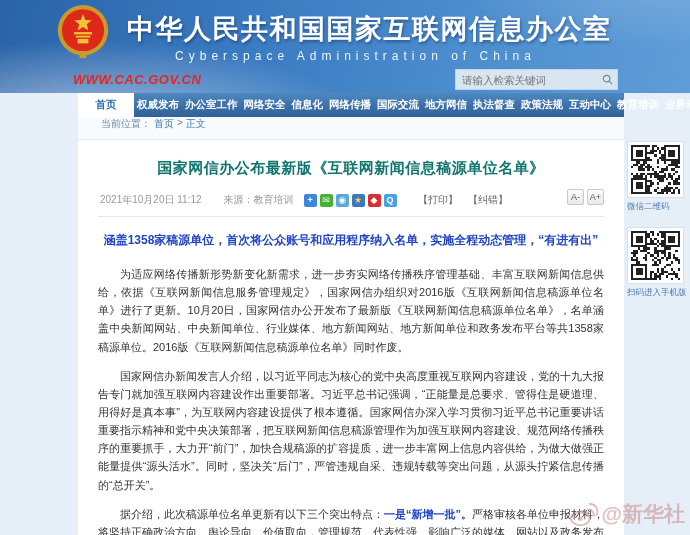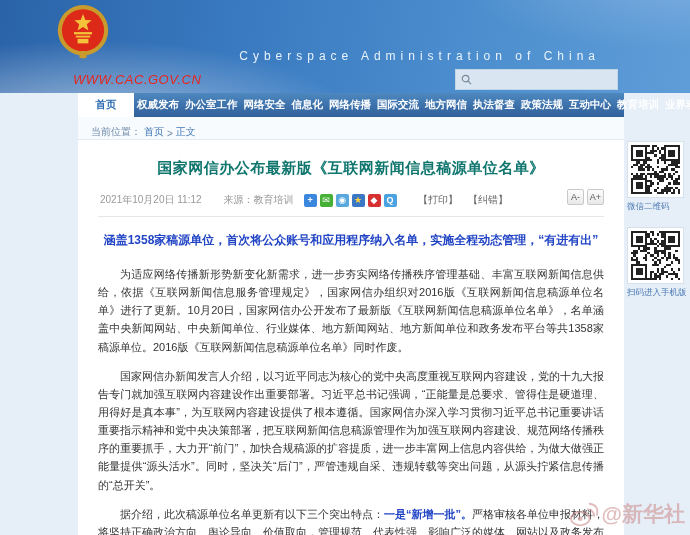--- a/index.html
+++ b/index.html
@@ -9,41 +9,41 @@
   
   .header { position:absolute; left:0; top:0; width:690px; height:93px;
     background:linear-gradient(100deg,#2a63a8 0%,#3a7ac0 35%,#4a8ccd 65%,#5f9dd8 100%); overflow:hidden; }
   .header::before { content:""; position:absolute; left:-40px; bottom:-30px; width:420px; height:90px;
     background:radial-gradient(ellipse at 30% 100%,rgba(255,255,255,.55),rgba(255,255,255,0) 65%); }
   .header::after { content:""; position:absolute; right:-60px; top:-20px; width:300px; height:70px;
     background:radial-gradient(ellipse at 70% 0%,rgba(255,255,255,.18),rgba(255,255,255,0) 70%); }
   .emblem { position:absolute; left:56px; top:4px; width:54px; height:58px; z-index:2; }
   .site-title { position:absolute; left:127px; top:11px; font-size:27px; font-weight:bold; color:#fff;
     letter-spacing:1.5px; text-shadow:1px 2px 3px rgba(0,20,70,.4); z-index:2; white-space:nowrap; }
-  .site-sub { position:absolute; left:125px; top:49px; width:475px; text-align:right; color:#e9f3fc;
+  .site-sub { position:absolute; left:118px; top:49px; width:475px; text-align:center; color:#e9f3fc;
     font-size:12px; letter-spacing:5px; z-index:2; }
-  .cac-url { position:absolute; left:73px; top:72px; font-size:13px; font-weight:normal; font-style:italic;
+  .cac-url { position:absolute; left:73px; top:72px; font-size:13px; font-weight:bold; font-style:italic;
     color:#e8251f; z-index:3; letter-spacing:.5px; }
   .search-box { position:absolute; left:455px; top:69px; width:163px; height:21px; background:#d9e6f2;
     display:flex; align-items:center; z-index:3; border:1px solid #c3d6e8; }
   .search-box input { flex:1; min-width:0; border:none; background:transparent; outline:none;
     font-size:10.5px; color:#4a5a6a; padding:0 6px; font-family:inherit; }
   .search-btn { width:20px; height:100%; display:flex; align-items:center; justify-content:center; cursor:pointer; }
 
   
   .navbar { position:absolute; left:78px; top:93px; width:546px; height:24px;
     background:linear-gradient(180deg,#4e88bf 0%,#3a6ea8 60%,#32619a 100%); display:flex; z-index:2; }
   .nav-item { flex:1 1 auto; display:flex; align-items:center; justify-content:center; color:#fff;
     font-size:10.5px; font-weight:bold; cursor:pointer; white-space:nowrap; padding:0 3px; }
   .nav-item.active { background:#fff; color:#2c6db3; flex:0 0 56px; }
 
   
   .main { position:absolute; left:78px; top:117px; width:546px; height:418px; background:#fff; }
   .crumbs { height:23px; background:#f7fbfe; border-bottom:1px solid #e1ebf3; display:flex;
-    align-items:flex-end; padding-left:13px; font-size:10px; color:#6b87a8; gap:3px; }
+    align-items:flex-start; padding-left:23px; font-size:10px; color:#6b87a8; gap:3px; }
   .crumbs a { color:#3f76b4; text-decoration:none; cursor:pointer; }
   .article { padding:0 14px; }
   .art-title { margin-top:19px; text-align:center; font-size:15px; font-weight:bold; color:#0f766e; letter-spacing:.5px; }
   .meta { margin:15px 6px 0 8px; display:flex; align-items:center; font-size:10px; color:#999; position:relative; }
   .meta .date { margin-right:22px; }
   .meta .src { margin-right:10px; }
   .share-row { display:flex; gap:3px; align-items:center; }
   .sic { width:13px; height:13px; border-radius:2px; color:#fff; font-size:9px; line-height:13px;
     text-align:center; cursor:pointer; font-weight:bold; overflow:hidden; }
   .sic.c-share{background:#3b87de;} .sic.c-wechat{background:#45b035;} .sic.c-weibo{background:#59a8dd;}
@@ -75,23 +75,25 @@
 <div class="header">
   <svg class="emblem" viewBox="0 0 60 64">
     <circle cx="30" cy="29" r="28" fill="#c99b2d"></circle>
     <circle cx="30" cy="29" r="23.5" fill="#dd2a18"></circle>
     <polygon fill="#f5c33b" points="30,11 32.6,17.6 39.6,17.9 34.2,22.3 36,29.1 30,25.3 24,29.1 25.8,22.3 20.4,17.9 27.4,17.6"></polygon>
     <rect x="20" y="31" width="20" height="2.5" fill="#f5c33b"></rect>
     <rect x="22" y="35" width="16" height="2" fill="#f5c33b"></rect>
     <rect x="24" y="38.5" width="12" height="5" fill="#f5c33b"></rect>
     <rect x="26" y="52" width="8" height="8" rx="2" fill="#c99b2d"></rect>
   </svg>
+  <div class="site-title">中华人民共和国国家互联网信息办公室</div>
   <div class="site-sub">Cyberspace Administration of China</div>
   <div class="cac-url">WWW.CAC.GOV.CN</div>
   <div class="search-box">
+    <input placeholder="请输入检索关键词" style="">
     <span class="search-btn">
       <svg width="11" height="11" viewBox="0 0 12 12">
           <circle cx="5" cy="5" r="3.6" fill="none" stroke="#7a8a99" stroke-width="1.3"></circle>
           <line x1="7.8" y1="7.8" x2="11" y2="11" stroke="#7a8a99" stroke-width="1.3"></line>
         </svg>
     </span>
   </div>
 </div>
 
 <div class="navbar">

